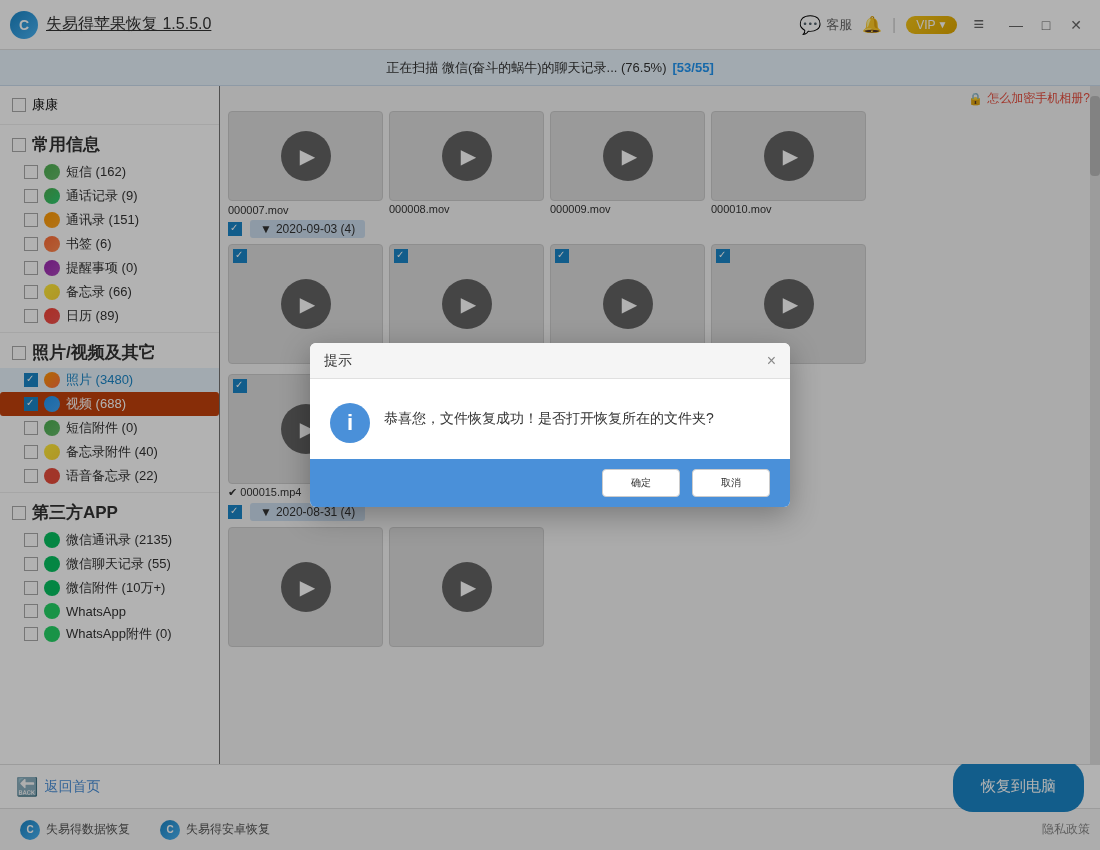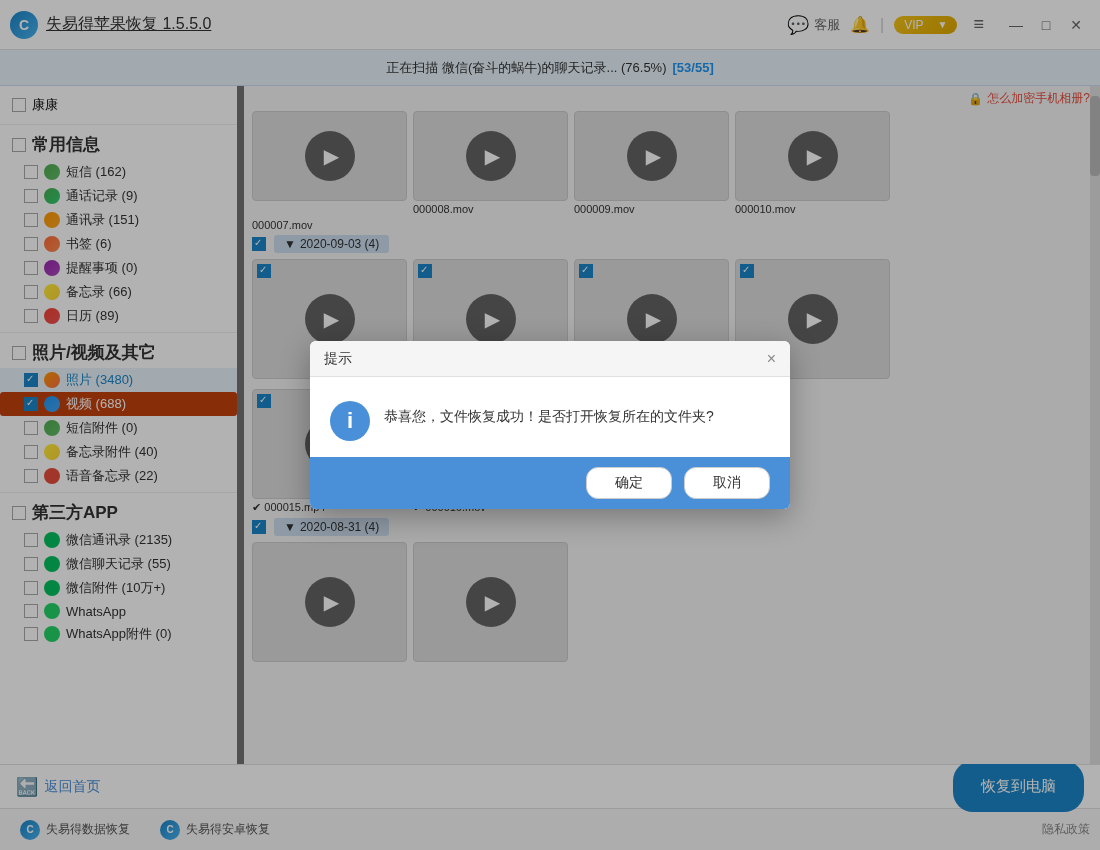--- a/index.html
+++ b/index.html
@@ -9,40 +9,40 @@
     .title-bar {
       display: flex; align-items: center; height: 50px;
       background: #fff; border-bottom: 1px solid #e0e0e0;
       padding: 0 10px; user-select: none;
     }
     .title-bar .logo { width: 28px; height: 28px; margin-right: 8px; }
     .title-bar .app-title { font-size: 16px; color: #333; flex: 1; text-decoration: underline; }
     .title-bar .title-actions { display: flex; align-items: center; gap: 10px; }
     .title-bar .customer-service { display: flex; align-items: center; gap: 4px; font-size: 13px; color: #666; cursor: pointer; }
     .title-bar .bell-icon { font-size: 16px; color: #666; cursor: pointer; }
-    .title-bar .vip-btn { background: linear-gradient(135deg, #f5c518, #e0a800); color: #fff; border: none; border-radius: 10px; padding: 2px 10px; font-size: 12px; cursor: pointer; display: flex; align-items: center; gap: 14px; }
+    .title-bar .vip-btn { background: linear-gradient(135deg, #f5c518, #e0a800); color: #fff; border: none; border-radius: 10px; padding: 2px 10px; font-size: 12px; cursor: pointer; display: flex; align-items: center; gap: 2px; }
     .title-bar .vip-chevron { font-size: 10px; }
     .title-bar .menu-icon { font-size: 18px; color: #666; cursor: pointer; margin-left: 6px; }
     .title-bar .win-btns { display: flex; gap: 2px; margin-left: 8px; }
     .title-bar .win-btn { width: 28px; height: 28px; display: flex; align-items: center; justify-content: center; font-size: 14px; color: #666; cursor: pointer; border-radius: 4px; }
 
     
     .progress-bar {
       background: #e8f4fd; height: 36px; display: flex; align-items: center; justify-content: center;
       font-size: 13px; color: #2196F3; border-bottom: 1px solid #cde; gap: 6px;
     }
     .progress-bar .scan-text { color: #333; }
     .progress-bar .count { color: #2196F3; font-weight: bold; }
 
     
     .main-layout { display: flex; height: calc(850px - 50px - 36px - 42px - 44px); }
 
     
     .sidebar {
-      width: 244px; background: #fff; border-right: 7px solid #737373;
+      width: 220px; background: #fff; border-right: 1px solid #737373;
       overflow-y: auto; flex-shrink: 0; padding: 4px 0;
     }
     .sidebar-section-title {
       display: flex; align-items: center; gap: 6px;
       padding: 4px 12px; font-size: 13px; color: #333; font-weight: bold;
       cursor: pointer;
     }
     .sidebar-item {
       display: flex; align-items: center; gap: 6px;
       padding: 3px 12px 3px 24px; font-size: 13px; color: #333; cursor: pointer;
@@ -135,22 +135,22 @@
       width: 40px; height: 40px; border-radius: 50%; background: #4a90d9;
       display: flex; align-items: center; justify-content: center;
       color: #fff; font-size: 22px; font-weight: bold; flex-shrink: 0;
     }
     .dialog-message { font-size: 14px; color: #333; line-height: 1.7; padding-top: 4px; }
     .dialog-footer {
       background: #4a90d9; display: flex; justify-content: flex-end;
       padding: 10px 20px; gap: 12px;
     }
     .dialog-btn {
-      background: #fff; border: 1px solid #ccc; border-radius: 12px;
-      padding: 6px 28px; font-size: 14px; cursor: pointer; color: #333;
+      background: #fff; border: 1px solid #ccc; border-radius: 4px;
+      padding: 6px 28px; font-size: 10px; cursor: pointer; color: #333;
     }
 
     
     .icon-sms { background: linear-gradient(135deg, #4CAF50, #66BB6A); }
     .icon-phone { background: linear-gradient(135deg, #4CAF50, #2ecc71); }
     .icon-contacts { background: linear-gradient(135deg, #FF9800, #FFA726); }
     .icon-bookmark { background: linear-gradient(135deg, #FF6B35, #FF8A50); }
     .icon-reminder { background: linear-gradient(135deg, #9C27B0, #AB47BC); }
     .icon-note { background: linear-gradient(135deg, #FFEB3B, #FDD835); }
     .icon-calendar { background: linear-gradient(135deg, #F44336, #EF5350); }
@@ -324,21 +324,21 @@
         <span>🔒</span>
         <span>怎么加密手机相册?</span>
       </div>
     </div>
 
     <div style="display:flex;gap:6px;padding:4px 8px;overflow:hidden;">
       <div class="video-with-label">
         <div class="video-thumb" style="width:155px;height:90px;">
           <div class="play-icon"></div>
         </div>
-        <span style="font-size:11px;color:#333;margin-top:18px;">000007.mov</span>
+        <span style="font-size:11px;color:#333;margin-top:3px;">000007.mov</span>
       </div>
       <div class="video-with-label">
         <div class="video-thumb" style="width:155px;height:90px;">
           <div class="play-icon"></div>
         </div>
         <span style="font-size:11px;color:#333;margin-top:2px;">000008.mov</span>
       </div>
       <div class="video-with-label">
         <div class="video-thumb" style="width:155px;height:90px;">
           <div class="play-icon"></div>

